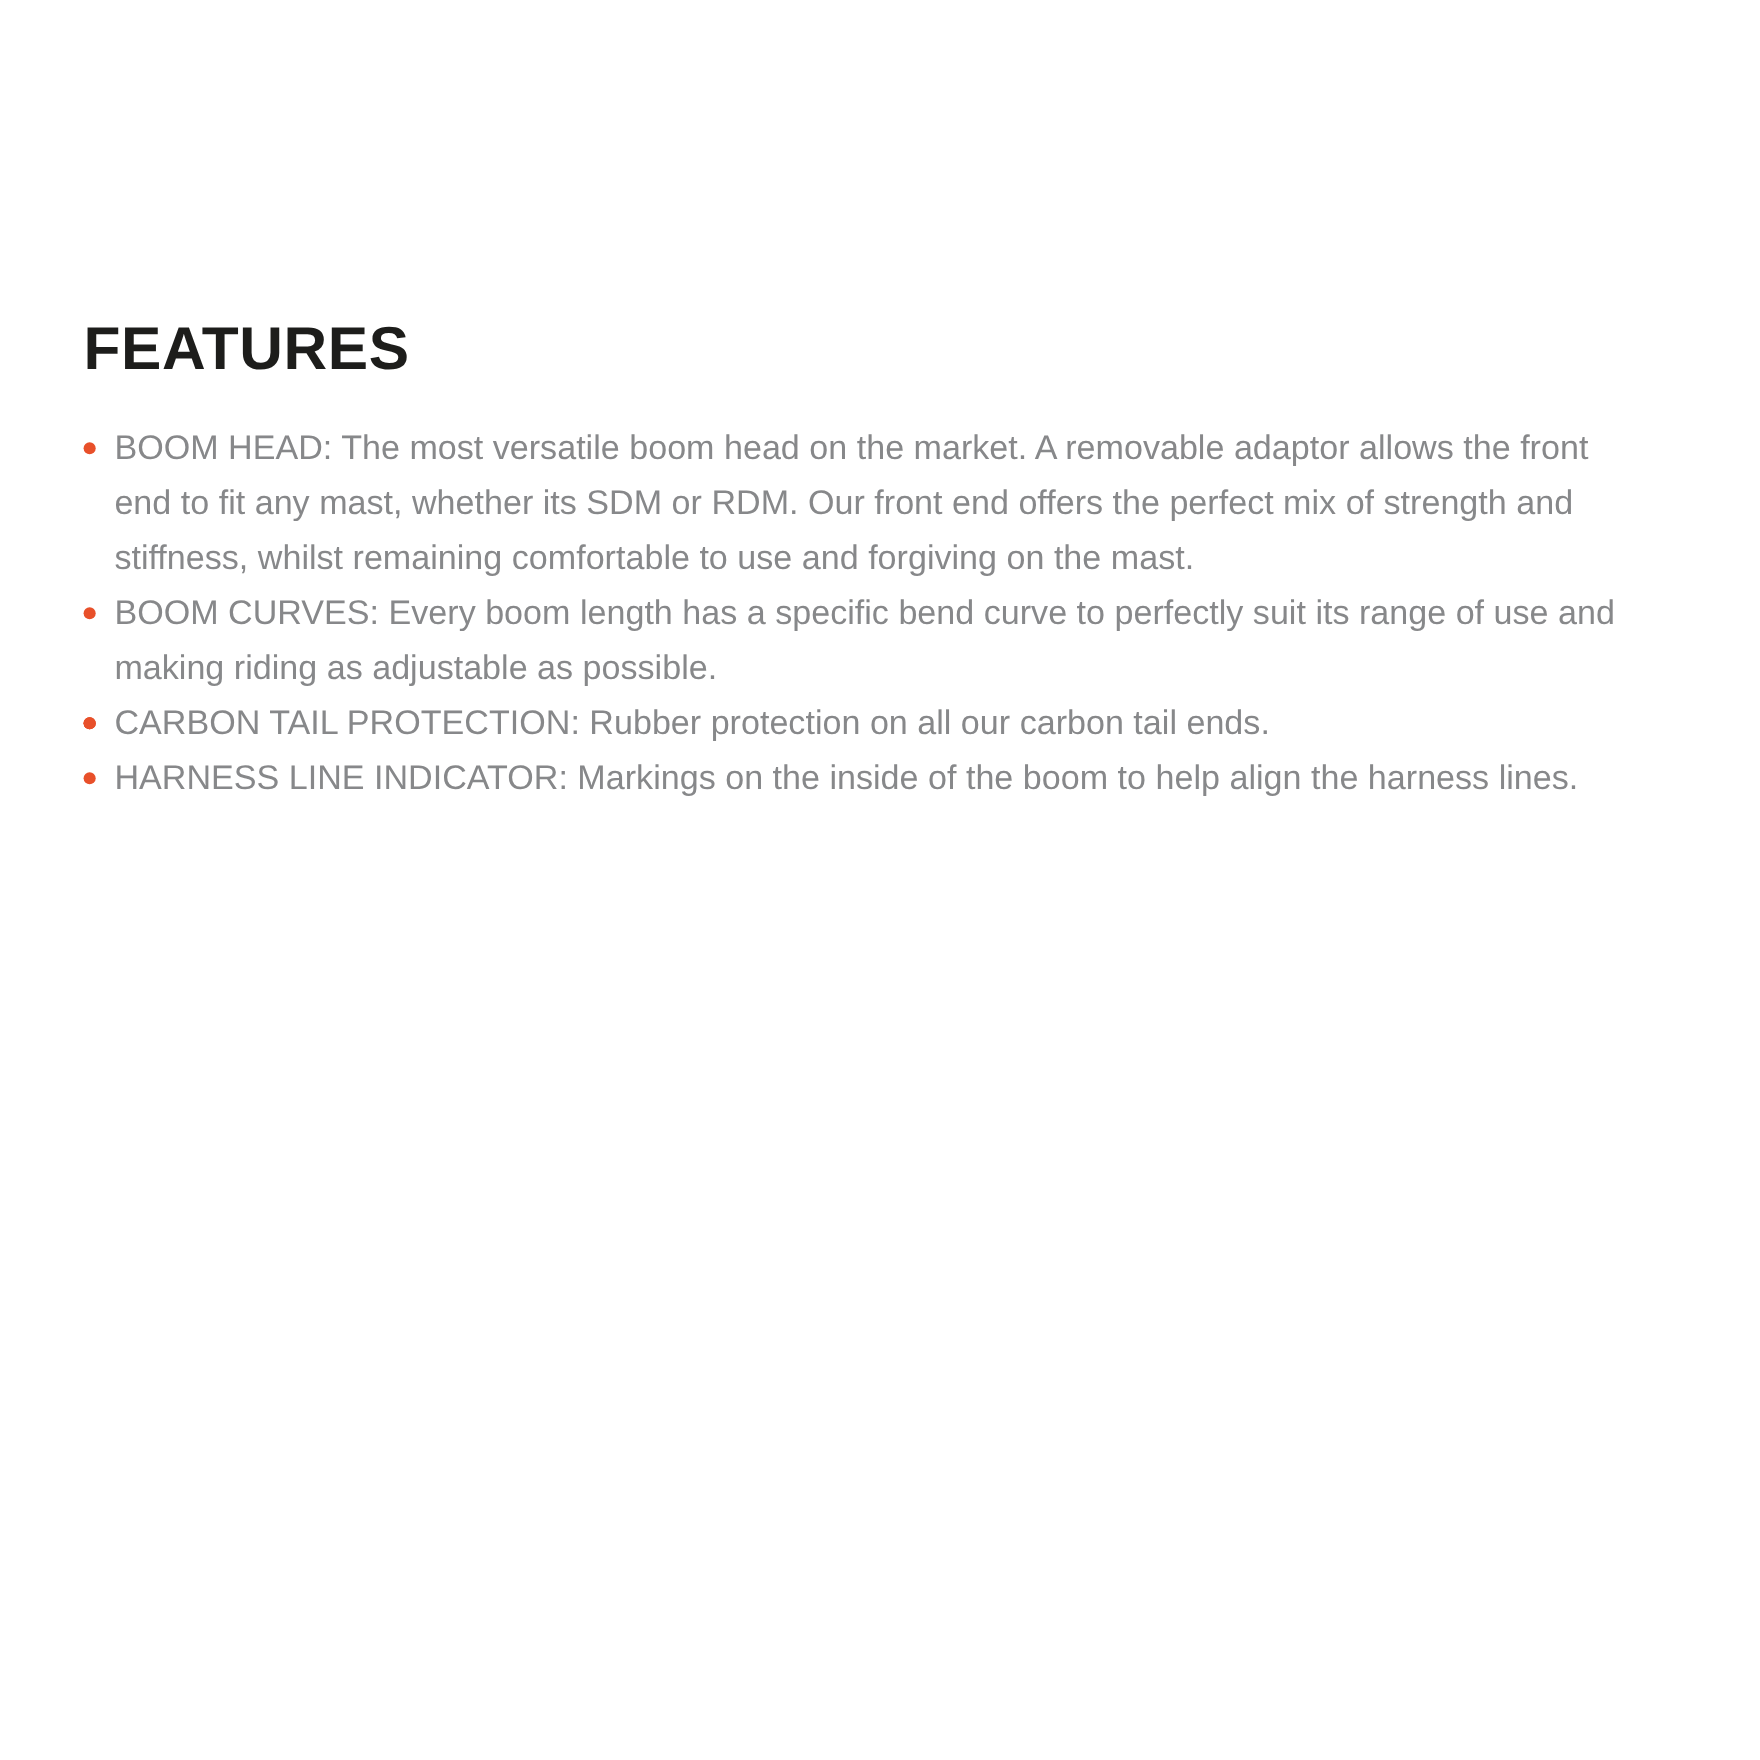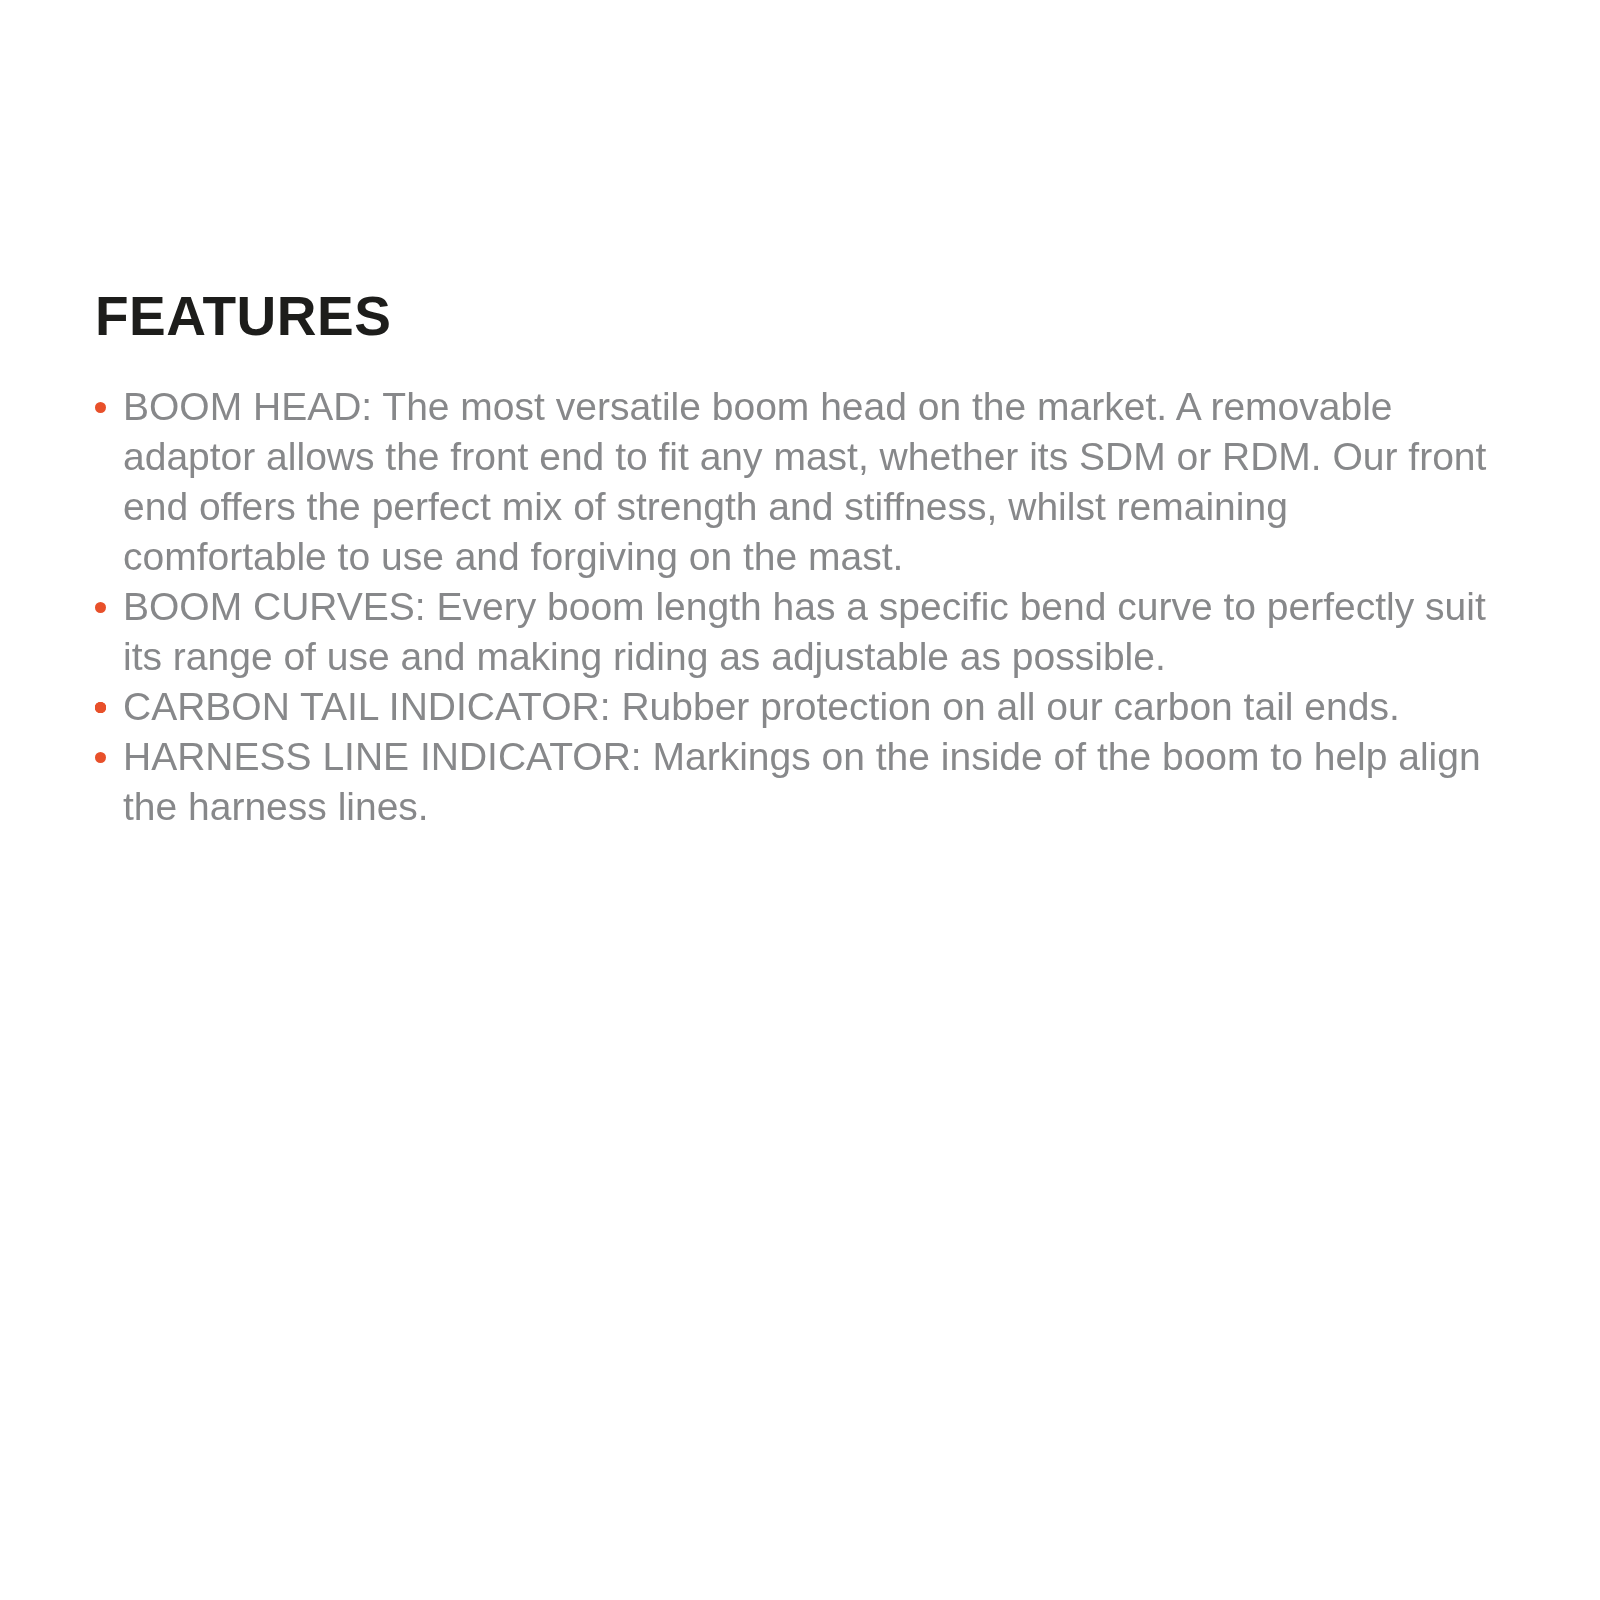--- a/index.html
+++ b/index.html
@@ -16,38 +16,38 @@
   body {
     width: 1600px;
     height: 1600px;
     background: var(--background);
     font-family: "Liberation Sans", sans-serif;
     position: relative;
     overflow: hidden;
   }
   .features-section {
     position: absolute;
-    left: 95px;
+    left: 76px;
     top: 288px;
     width: 1412px;
   }
   .features-heading {
     margin: 0 0 38px 0;
     font-size: 55px;
     line-height: 56px;
     font-weight: 800;
     letter-spacing: 0.5px;
     color: var(--heading);
   }
   .features-list {
     list-style: none;
     margin: 0;
     padding: 0;
     width: 1395px;
-    font-size: 39px;
+    font-size: 31px;
     line-height: 50px;
     font-weight: 400;
     color: var(--body-text);
   }
   .feature-item {
     position: relative;
     padding-left: 28px;
   }
   .bullet-dot {
     position: absolute;
@@ -75,20 +75,20 @@
       <span>BOOM CURVES: Every boom length has a specific bend curve to perfectly suit its range of use and making riding as adjustable as possible.</span>
     </li>
     <li class="feature-item">
       <span class="bullet-dot"></span>
     </li>
     <li class="feature-item">
       <span class="bullet-dot"></span>
     </li>
     <li class="feature-item">
       <span class="bullet-dot"></span>
-      <span>CARBON TAIL INDICATOR: Rubber protection on all our carbon tail ends.</span>
+      <span>CARBON TAIL PROTECTION: Rubber protection on all our carbon tail ends.</span>
     </li>
     <li class="feature-item">
       <span class="bullet-dot"></span>
       <span>HARNESS LINE INDICATOR: Markings on the inside of the boom to help align the harness lines.</span>
     </li>
   </ul>
 </section>
 
 </body></html>

